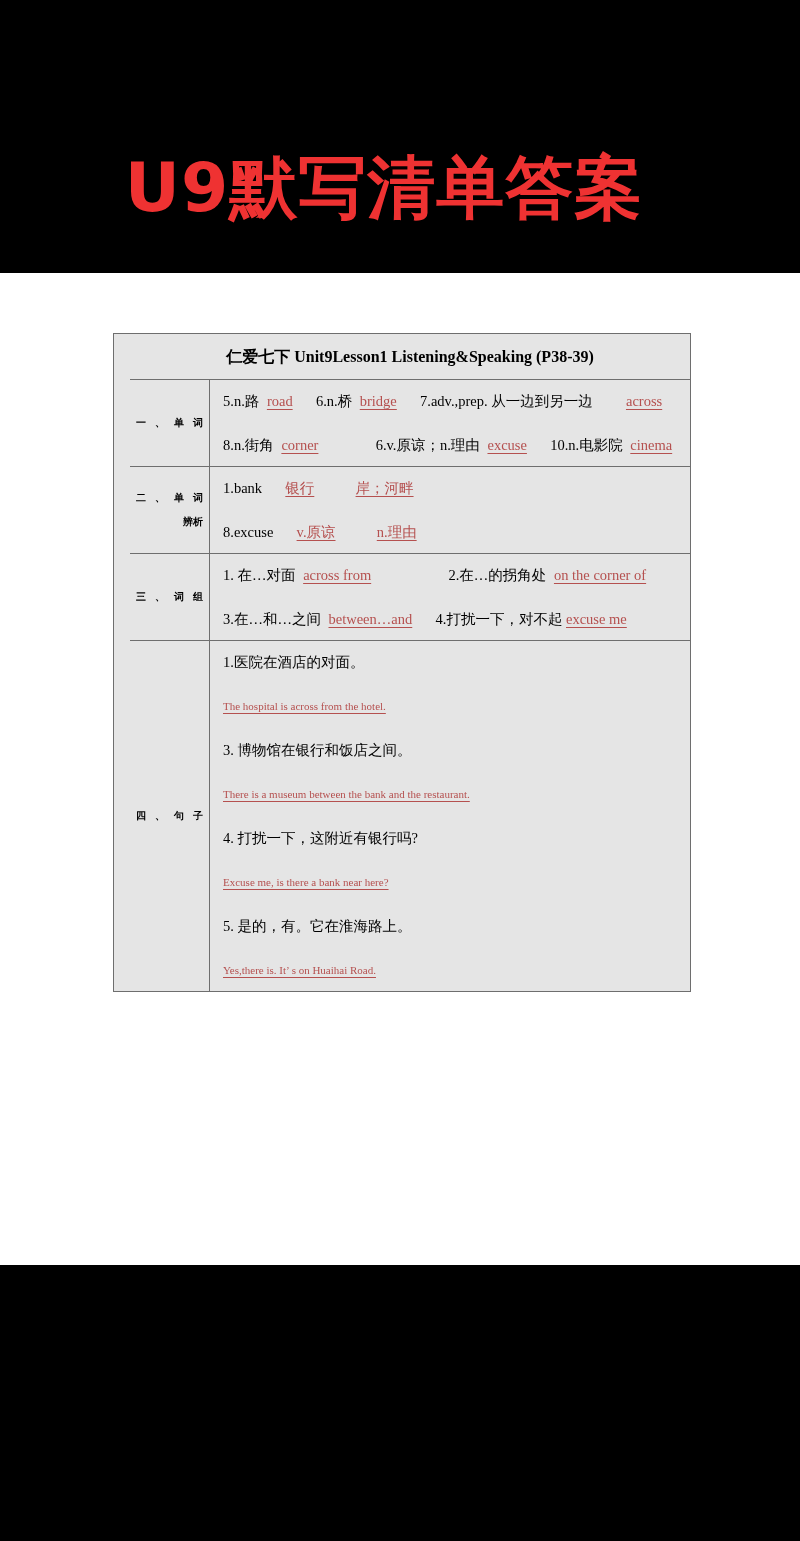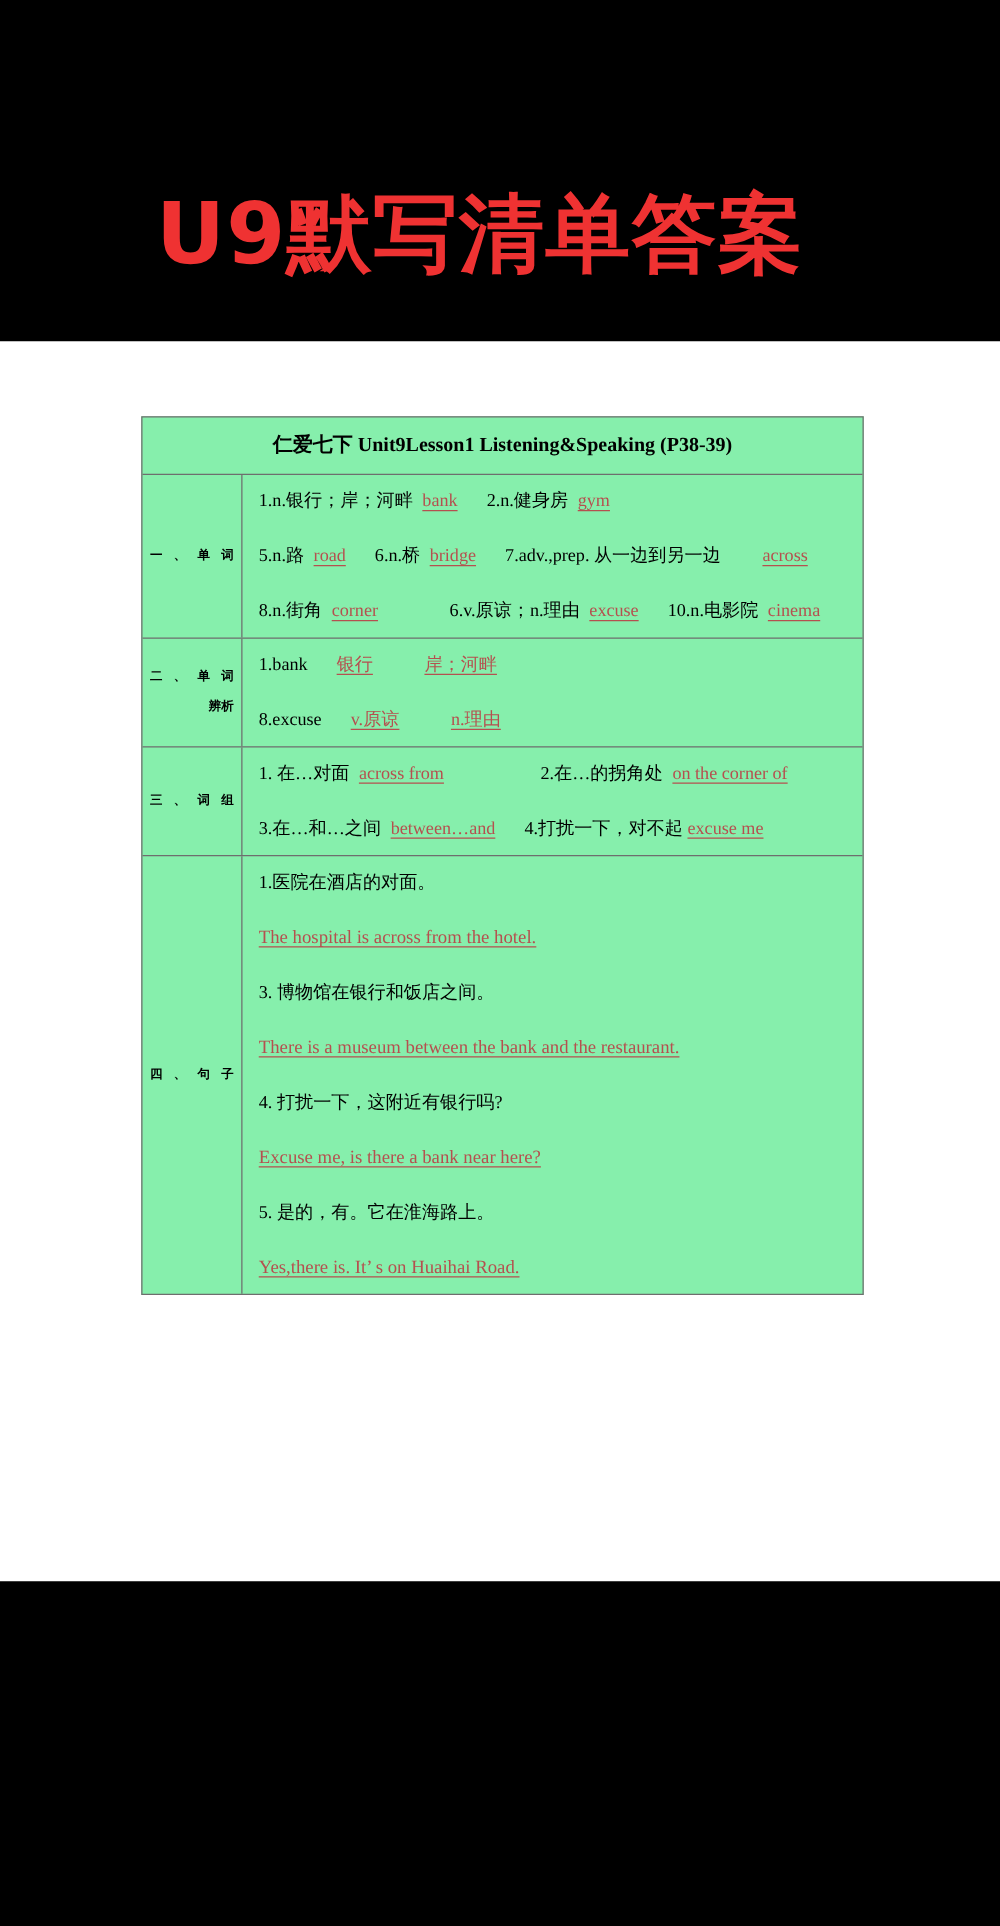--- a/index.html
+++ b/index.html
@@ -46,22 +46,23 @@
     white-space: nowrap;
   }
 
   
   .sheet {
     position: absolute;
     left: 113px;
     top: 333px;
     width: 578px;
     border: 1px solid #6e6e6e;
-    background: #86efac;
+    background: #e5e5e5;
     box-sizing: border-box;
+    padding-left: 16px;
   }
 
   .sheet-header {
     border-bottom: 1px solid #6e6e6e;
     text-align: center;
     font-weight: bold;
     font-size: 16px;
     line-height: 20px;
     padding: 13px 6px 12px 6px;
     color: #000000;
@@ -122,21 +123,21 @@
   .gap-xl { display: inline-block; width: 66px; }
 
   
   .s-cn {
     font-size: 14.5px;
     line-height: 22px;
     color: #000000;
     margin: 0 0 22px 0;
   }
   .s-en {
-    font-size: 15px;
+    font-size: 11px;
     line-height: 22px;
     margin: 0 0 22px 0;
   }
   .s-en:last-child { margin-bottom: 0; }
 </style>
 </head>
 <body>
 
 <div class="band-top"></div>
 
@@ -144,27 +145,20 @@
 
 <div class="sheet">
 
   <div class="sheet-header">仁爱七下 Unit9Lesson1 Listening&amp;Speaking (P38-39)</div>
 
   <div class="row">
     <div class="label-cell">
       <div class="label-line">一、单词</div>
     </div>
     <div class="body-cell">
-      <div class="line">
-        <span>1.n.银行；岸；河畔</span>
-        <span class="ans pad">bank</span>
-        <span class="gap-sm"></span>
-        <span>2.n.健身房</span>
-        <span class="ans pad">gym</span>
-      </div>
       <div class="line">
         <span>5.n.路</span>
         <span class="ans pad">road</span>
         <span class="gap-sm"></span>
         <span>6.n.桥</span>
         <span class="ans pad">bridge</span>
         <span class="gap-sm"></span>
         <span>7.adv.,prep. 从一边到另一边</span>
         <span class="gap-md"></span>
         <span class="ans">across</span>

